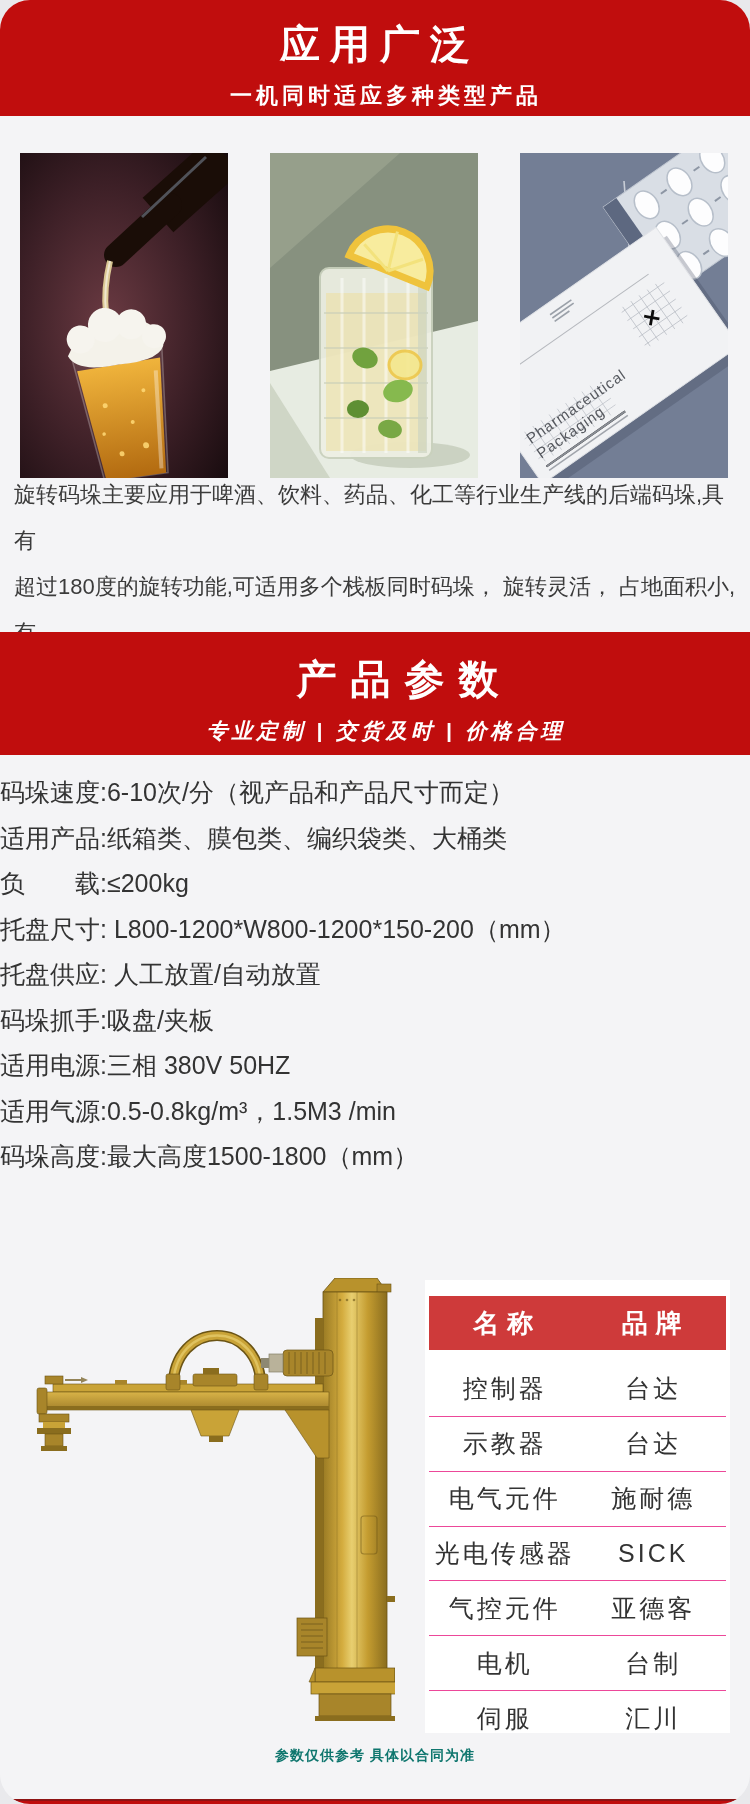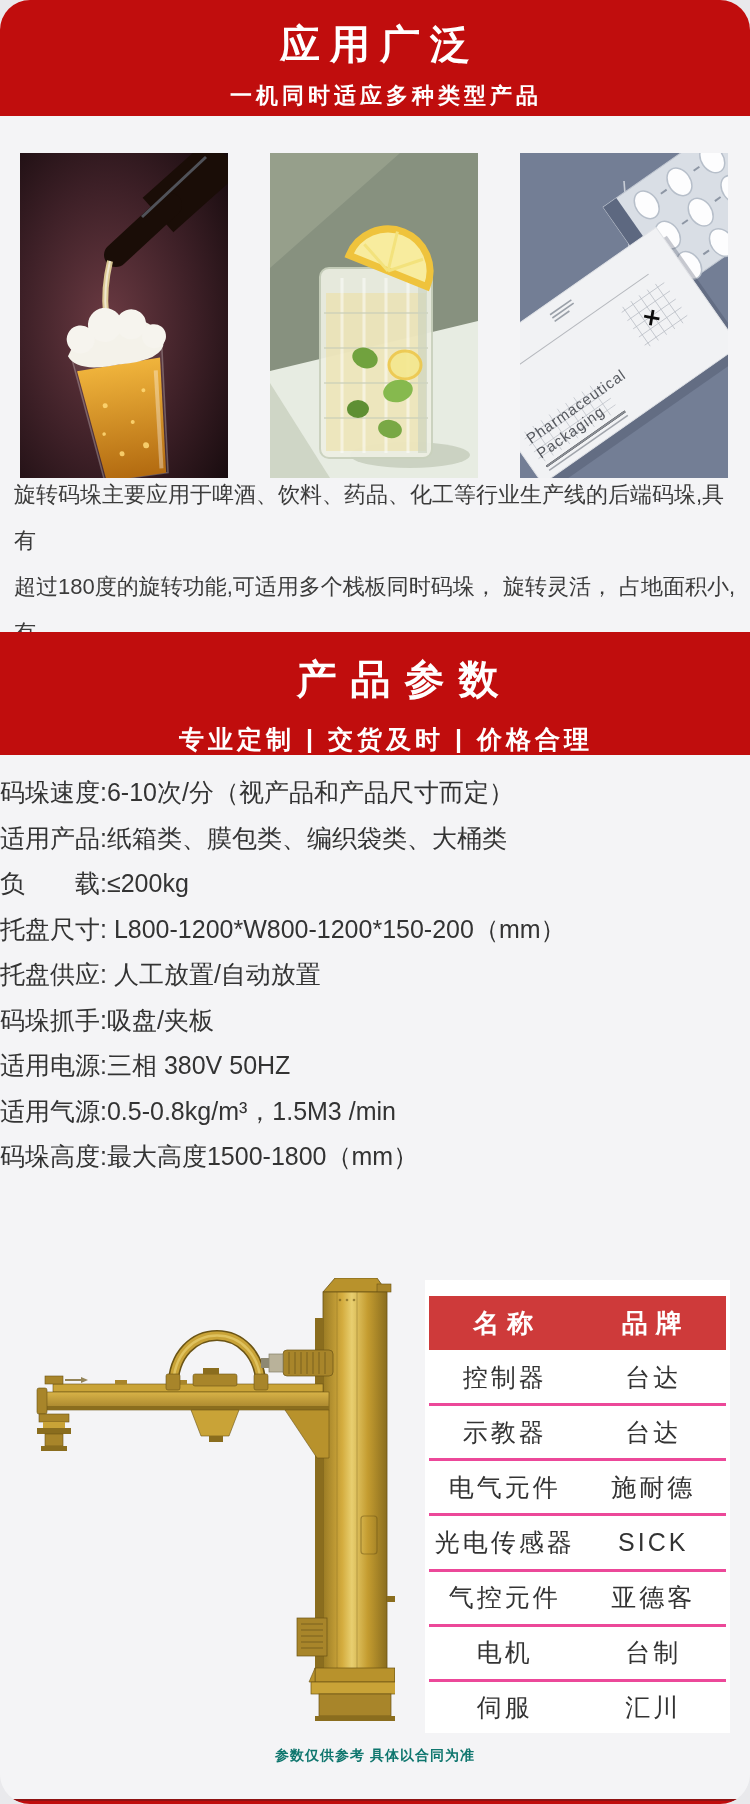--- a/index.html
+++ b/index.html
@@ -12,36 +12,36 @@
   }
   .abs{position:absolute;}
   
   .banner{left:0;width:750px;background:#c00d0d;color:#fff;text-align:center;}
   .banner-1{top:0;height:116px;}
   .banner-2{top:632px;height:123px;}
   .banner-title{font-weight:700;font-size:40px;letter-spacing:10px;text-indent:10px;}
   .banner-1 .banner-title{margin-top:17px;}
   .banner-2 .banner-title{margin-top:20px;padding-left:45px;}
   .banner-sub{font-weight:700;font-size:22px;letter-spacing:4px;text-indent:4px;margin-top:9px;padding-left:18px;}
-  .banner-2 .banner-sub{font-size:25px;margin-top:16px;}
+  .banner-2 .banner-sub{font-size:21px;margin-top:10px;font-style:italic;}
   
   .pimg{top:153px;width:208px;height:325px;overflow:hidden;}
   .pimg svg{display:block;}
   
   .desc{left:14px;top:472px;width:724px;color:#3b3b3b;font-size:22px;line-height:46px;}
   
   .params{left:0;top:770px;width:714px;color:#333;font-size:25px;line-height:45.5px;}
   .param-line{white-space:nowrap;}
   
   .card{left:425px;top:1280px;width:305px;height:453px;background:#ffffff;}
-  .card-header{margin:16px 4px 1px 4px;height:54px;background:#ce3a3a;display:flex;}
+  .card-header{margin:16px 4px 12px 4px;height:54px;background:#ce3a3a;display:flex;}
   .hcell{flex:1;display:flex;align-items:center;justify-content:center;
          color:#fff;font-size:26px;font-weight:700;letter-spacing:8px;text-indent:8px;}
   .trows{margin:0 4px;height:383px;display:flex;flex-direction:column;}
-  .trow{flex:1;display:flex;border-bottom:3px solid #ec4899;}
+  .trow{flex:1;display:flex;border-bottom:1px solid #ec4899;}
   .trow:last-child{border-bottom:none;}
   .tcell{flex:1;display:flex;align-items:center;justify-content:center;
          color:#333;font-size:25px;letter-spacing:3px;text-indent:3px;}
   
   .footer-note{left:0;top:1747px;width:750px;text-align:center;
                font-size:14px;font-weight:700;color:#0f766e;letter-spacing:1px;}
   .bottom-strip{left:0;top:1799px;width:750px;height:5px;background:#c00d0d;border-top:2px solid #8e1414;box-sizing:border-box;}
   
   .machine{left:25px;top:1278px;width:370px;height:445px;}
 </style>

